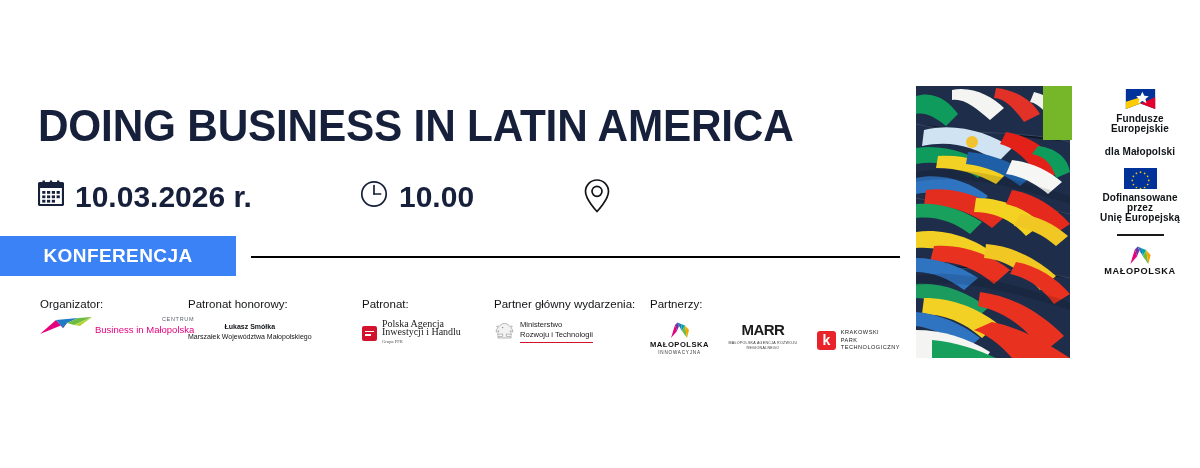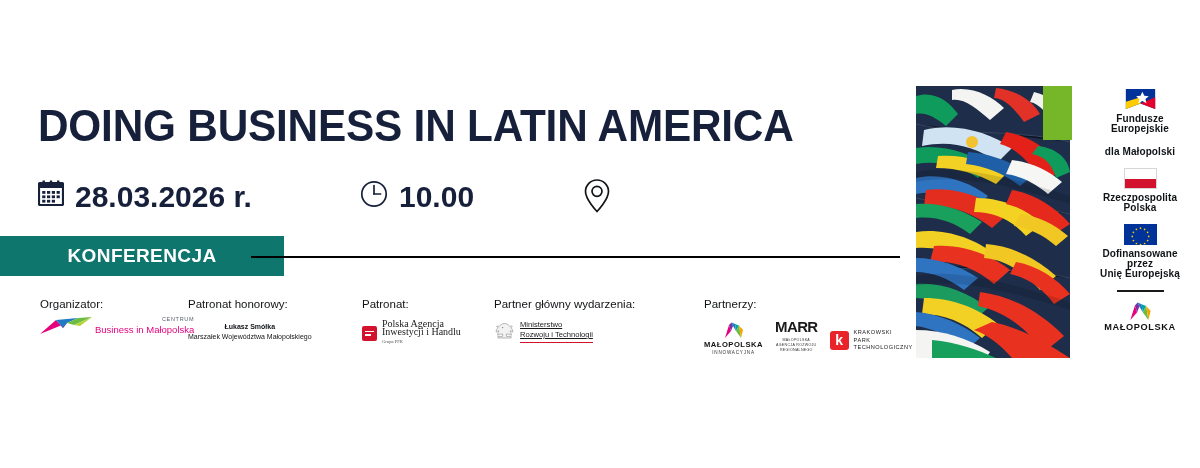--- a/index.html
+++ b/index.html
@@ -34,22 +34,22 @@
     font-size: 14.5px; line-height: 19px; color: #111417;
     white-space: nowrap;
   }
   #meta-date { left: 0px; top: 2px; }
   #meta-time { left: 322px; top: 2px; }
   #meta-place { left: 545px; top: 0px; }
 
   
   .badge {
     position: absolute; left: 0px; top: 236px;
-    width: 284px; height: 40px;
-    background: #0f766e;
+    width: 236px; height: 40px;
+    background: #3b82f6;
     display: flex; align-items: center; justify-content: center;
   }
   .badge span {
     color: #ffffff; font-weight: 700; font-size: 19px; letter-spacing: 0.4px;
     font-family: "Liberation Sans Narrow", "Liberation Sans", sans-serif;
   }
   .rule {
     position: absolute; left: 251px; top: 256px;
     width: 649px; height: 2px; background: #000000;
   }
@@ -59,21 +59,21 @@
   .pgroup { position: absolute; top: 0; }
   .pgroup .ptitle {
     font-size: 11.5px; color: #111417; white-space: nowrap; margin-bottom: 6px;
   }
   .plogos { display: flex; align-items: center; gap: 12px; }
 
   #g-organizator { left: 40px; }
   #g-honorowy    { left: 188px; }
   #g-patronat    { left: 362px; }
   #g-glowny      { left: 494px; }
-  #g-partnerzy   { left: 704px; }
+  #g-partnerzy   { left: 650px; }
 
   
   .bim { display: flex; align-items: flex-end; gap: 3px; margin-top: 6px; }
   .bim-sw { position: relative; width: 52px; height: 18px; }
   .bim-sw svg { display: block; }
   .bim-tx { line-height: 1; }
   .bim-tx .c1 { font-size: 5.5px; letter-spacing: 0.7px; color: #5a5f66; display: block; text-align: right; margin-bottom: 2px; }
   .bim-tx .c2 { font-size: 9.5px; color: #e5007d; font-weight: 400; display: block; white-space: nowrap; }
 
   
@@ -97,21 +97,21 @@
                 font-family: Liberation Serif, serif; }
   .paih-tx .b { font-size: 4.6px; color: #555; display: block; margin-top: 1px;
                 font-family: "Liberation Serif", serif; }
 
   
   .mrit { display: flex; align-items: center; gap: 5px; margin-top: 10px; }
   .eagle {
     width: 21px; height: 21px; flex: 0 0 auto; position: relative;
   }
   .mrit-tx { line-height: 10px; border-bottom: 1.6px solid #d3132e; padding-bottom: 2px; }
-  .mrit-tx span { font-size: 7.6px; color: #1a1a1a; display: block; white-space: nowrap; text-decoration: underline; }
+  .mrit-tx span { font-size: 7.6px; color: #1a1a1a; display: block; white-space: nowrap; }
 
   
   .mpi { text-align: center; margin-top: 6px; }
   .mpi .m-mark { height: 16px; display: flex; justify-content: center; }
   .mpi .t1 { font-size: 7.6px; font-weight: 700; letter-spacing: 0.5px; color: #111; margin-top: 2px; }
   .mpi .t2 { font-size: 4.6px; letter-spacing: 0.8px; color: #333; margin-top: 1px; }
 
   
   .marr { text-align: center; margin-top: 0; }
   .marr .t1 {
@@ -187,21 +187,21 @@
             <rect x="4.2" y="15.4" width="3.2" height="2.8"></rect>
               <rect x="9" y="15.4" width="3.2" height="2.8"></rect>
             <rect x="13.8" y="15.4" width="3.2" height="2.8"></rect>
               <rect x="18.6" y="15.4" width="3.2" height="2.8"></rect>
             <rect x="4.2" y="19.8" width="3.2" height="2.8"></rect>
               <rect x="9" y="19.8" width="3.2" height="2.8"></rect>
             <rect x="13.8" y="19.8" width="3.2" height="2.8"></rect>
           </g>
         </svg>
       </span>
-      <span class="meta-big">28.03.2026 r.</span>
+      <span class="meta-big">10.03.2026 r.</span>
     </div>
 
     <div class="meta-item" id="meta-time">
       <span class="ic">
         <svg width="28" height="28" viewBox="0 0 28 28">
           <circle cx="14" cy="14" r="12.2" fill="none" stroke="#17203b" stroke-width="1.7"></circle>
           <line x1="14" y1="14" x2="14" y2="5.6" stroke="#17203b" stroke-width="1.7" stroke-linecap="round"></line>
           <line x1="14" y1="14" x2="20.6" y2="14" stroke="#17203b" stroke-width="1.7" stroke-linecap="round"></line>
         </svg>
       </span>
@@ -380,24 +380,20 @@
       <svg class="feu-mark" viewBox="0 0 36 24">
         <path d="M2 1 L34 1 L34 23 L18 17 L2 23 Z" fill="#003399"></path>
         <path d="M18 17 L34 23 L34 10 Z" fill="#e4002b"></path>
         <path d="M2 23 L18 17 L18 10 L2 15 Z" fill="#ffcc00"></path>
         <path d="M20 4 L22.2 8.4 L27 8.9 L23.4 12 L24.5 16.6 L20 14.2 L15.6 16.6 L16.7 12 L13.2 8.9 L18 8.4 Z" fill="#ffffff"></path>
       </svg>
       <div class="flabel">Fundusze Europejskie</div>
       <div class="flabel" style="margin-top:13px">dla Małopolski</div>
     </div>
 
-    <div class="fblock">
-      <div class="flag-pl"></div>
-      <div class="flabel">Rzeczpospolita Polska</div>
-    </div>
 
     <div class="fblock">
       <div class="flag-eu">
         <svg width="33" height="21" viewBox="0 0 33 21">
           <g fill="#ffcc00">
             <circle cx="16.5" cy="4.2" r="0.85"></circle>
               <circle cx="20.6" cy="5.3" r="0.85"></circle>
             <circle cx="23.6" cy="8.3" r="0.85"></circle>
               <circle cx="24.7" cy="12.4" r="0.85"></circle>
             <circle cx="23.6" cy="16.5" r="0.85"></circle>

